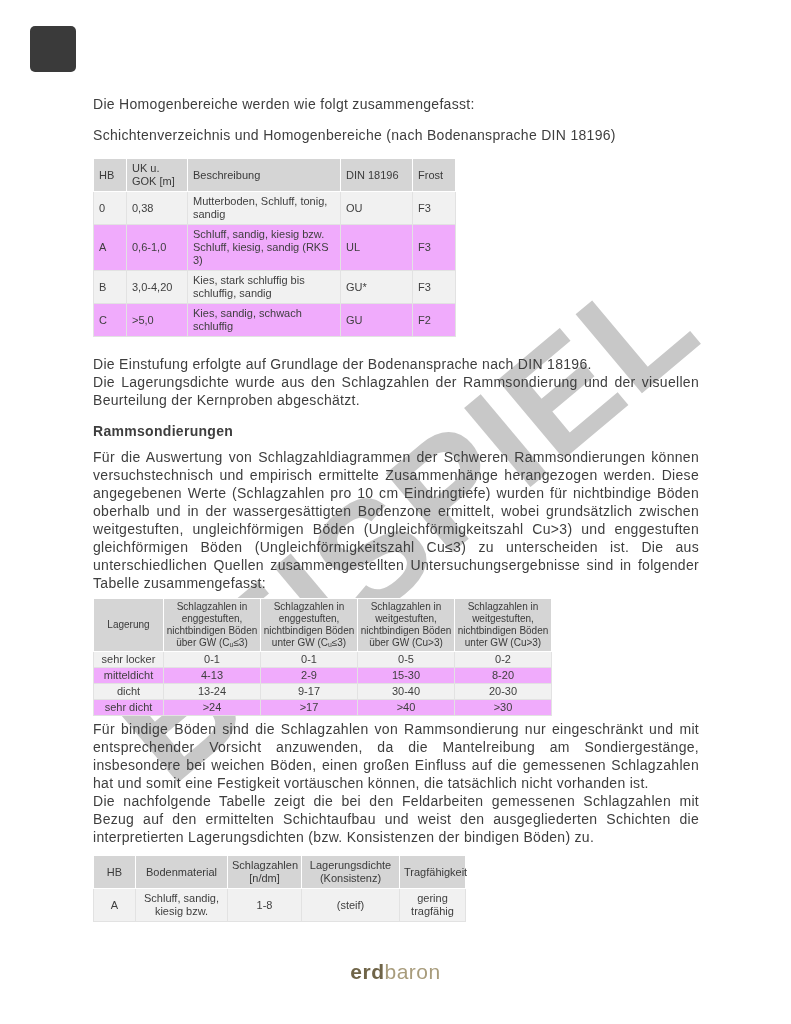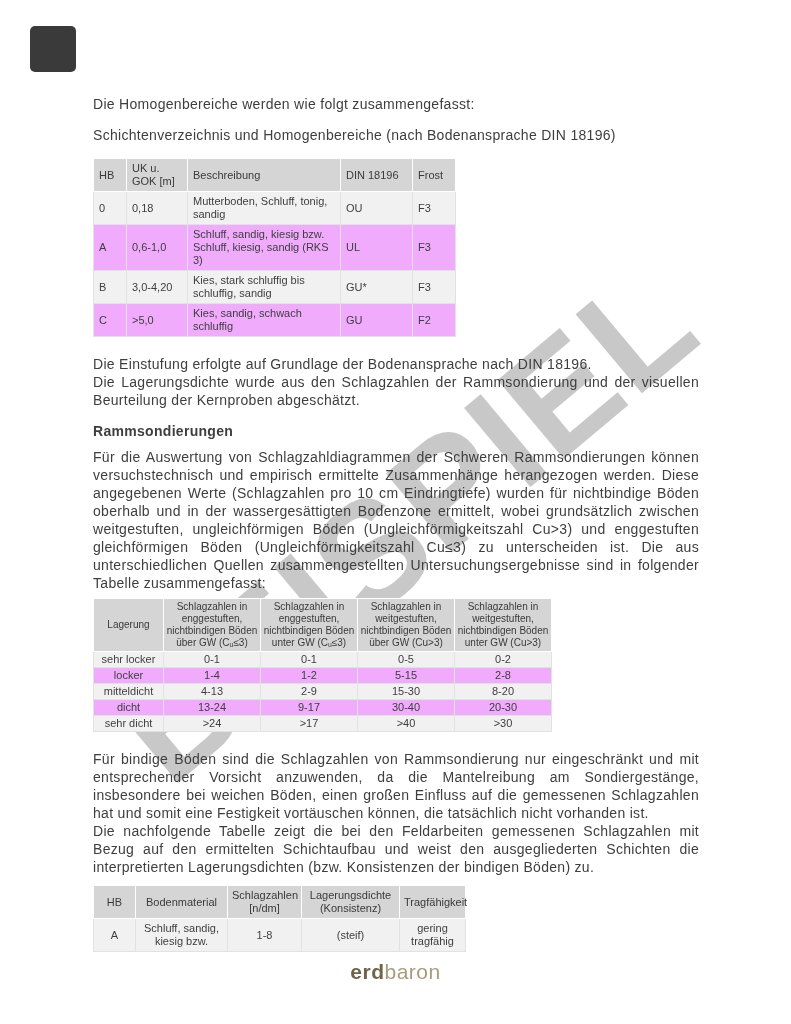--- a/index.html
+++ b/index.html
@@ -25,21 +25,21 @@
   .body-text {
     font-size:14px; line-height:18px; letter-spacing:0.3px;
     color:#3e3e3e; text-align:justify;
   }
   .no-justify { text-align:left; }
   .p-intro   { margin-top:95px; }
   .p-caption { margin-top:13px; }
   .heading   { margin-top:14px; font-size:14px; font-weight:bold; letter-spacing:0.3px; }
   .p-einstufung { margin-top:18px; }
   .p-big     { margin-top:9px; }
-  .p-bindige { margin-top:18px; }
+  .p-bindige { margin-top:4px; }
   .p-nachf   { }
 
   table { border-collapse:collapse; table-layout:fixed; }
   th {
     background:#d5d5d5; border:1px solid #ffffff;
     font-weight:normal; vertical-align:middle; color:#3a3a3a;
   }
   td { border:1px solid #e2e2e2; vertical-align:middle; background:#f0abfc; }
   tbody tr:nth-child(odd) td { background:#f1f1f1; }
 
@@ -88,21 +88,21 @@
             <th>HB</th>
             <th>UK u. GOK [m]</th>
             <th>Beschreibung</th>
             <th>DIN 18196</th>
             <th>Frost</th>
           </tr>
         </thead>
         <tbody>
           <tr>
             <td>0</td>
-            <td>0,18</td>
+            <td>0,38</td>
             <td>Mutterboden, Schluff, tonig, sandig</td>
             <td>OU</td>
             <td>F3</td>
           </tr>
           <tr>
             <td>A</td>
             <td>0,6-1,0</td>
             <td>Schluff, sandig, kiesig bzw. Schluff, kiesig, sandig (RKS 3)</td>
             <td>UL</td>
             <td>F3</td>
@@ -150,27 +150,20 @@
             <th>Schlagzahlen in weitgestuften, nichtbindigen Böden unter GW (Cu&gt;3)</th>
           </tr>
         </thead>
         <tbody>
           <tr>
             <td>sehr locker</td>
             <td>0-1</td>
             <td>0-1</td>
             <td>0-5</td>
             <td>0-2</td>
-          </tr>
-          <tr>
-            <td>locker</td>
-            <td>1-4</td>
-            <td>1-2</td>
-            <td>5-15</td>
-            <td>2-8</td>
           </tr>
           <tr>
             <td>mitteldicht</td>
             <td>4-13</td>
             <td>2-9</td>
             <td>15-30</td>
             <td>8-20</td>
           </tr>
           <tr>
             <td>dicht</td>

